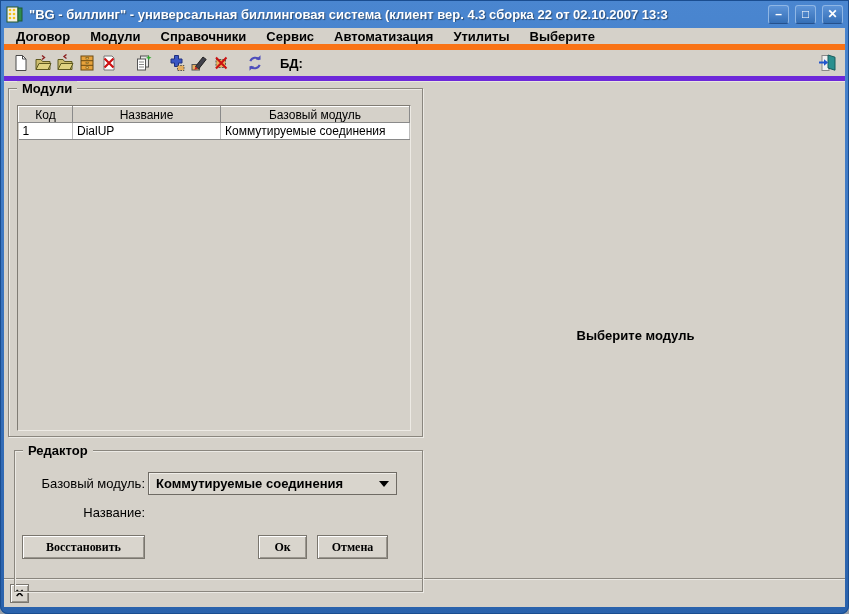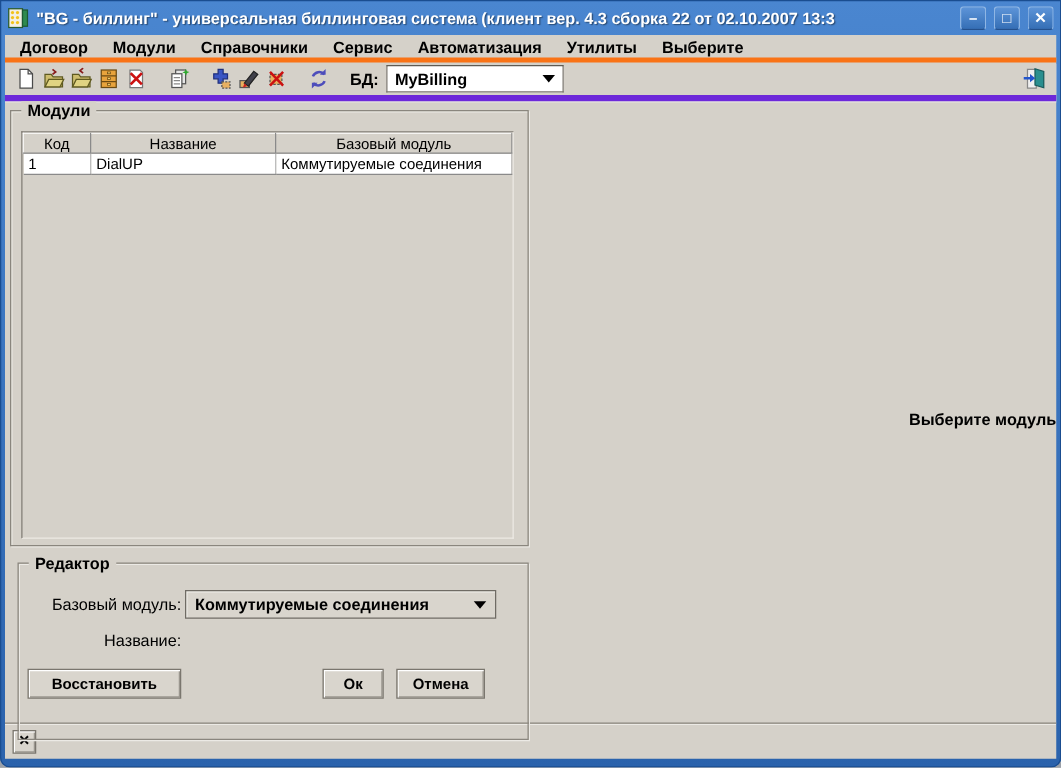--- a/index.html
+++ b/index.html
@@ -19,21 +19,21 @@
              background:linear-gradient(#5d94d8,#356fb6);
              border:1px solid #8fb6e4; border-bottom-color:#24508c;
              color:#fff; font-weight:bold; font-size:12px; line-height:17px;
              text-align:center; text-shadow:none; cursor:default; }
   .title-icon { width:17px; height:17px; flex:0 0 auto; }
   
   .app-body { position:absolute; top:28px; left:4px; right:4px; bottom:7px;
               background:#d5d1c9; color:#000; }
   
   .menubar { height:22px; display:flex; align-items:center; padding:0 2px;
-             border-bottom:4px solid #f97316;text-align:right; }
+             border-bottom:6px solid #f97316;text-align:right; }
   .menu-item { font-weight:bold; font-size:13px; padding:2px 10px; cursor:default; }
   
   .toolbar { height:31px; display:flex; align-items:center; padding:0 6px;
              border-bottom:5px solid #6d28d9; box-shadow:0 1px 0 #e9e6e0; }
   .tb-btn { width:22px; height:22px; display:flex; align-items:center;
             justify-content:center; cursor:default; }
   .tb-gap { width:12px; }
   .db-label { font-weight:bold; font-size:13px; margin:0 6px 0 14px; }
   .db-combo { width:142px; height:22px; background:#fff;
               border:1px solid #7a766e; border-top-color:#5f5b54;
@@ -58,39 +58,39 @@
   table.modules th { font-weight:normal; background:#d5d1c9; height:16px;
                      border:1px solid #8a8a8a; border-top-color:#fff;
                      border-left-color:#fff; overflow:hidden;
                      white-space:nowrap; }
   table.modules td { background:#fff; height:17px; padding:0 4px;
                      border-right:1px solid #bdbdbd; border-bottom:1px solid #8a8a8a;
                      white-space:nowrap; overflow:hidden; }
   .col-code { width:54px; } .col-name { width:148px; } .col-base { width:auto; }
   
   .right-message { position:absolute; left:422px; right:0; top:247px;
-                   text-align:right; font-weight:bold; font-size:13px; }
+                   text-align:center; font-weight:bold; font-size:13px; }
   
   .gb-editor { left:10px; top:369px; width:409px; height:142px; }
   .ed-label { position:absolute; left:8px; width:122px; text-align:right;
               font-weight:normal; font-size:13px; }
   .ed-combo { position:absolute; left:133px; top:21px; width:249px; height:23px;
               background:#d9d5cd; border:1px solid #6f6b64;
               box-shadow:inset 1px 1px 0 #f0eee9;
               display:flex; align-items:center; padding:0 7px;
               font-weight:bold; font-size:13px; }
   .ed-input { position:absolute; left:133px; top:50px; width:249px; height:22px;
               background:#fff; border:1px solid #7a766e; border-top-color:#5f5b54;
               display:flex; align-items:center; padding:0 4px; font-size:13px; }
   .caret { display:inline-block; width:1px; height:14px; background:#000;
            margin-left:1px; }
   .btn { position:absolute; height:24px; background:#d9d5cd;
          border:1px solid #7a766e;
          box-shadow:inset 1px 1px 0 #fff, inset -1px -1px 0 #9a968e;
-         font-weight:bold; font-size:12px; font-family:Liberation Sans, sans-serif;
+         font-weight:bold; font-size:12px; font-family:Liberation Serif, serif;
          cursor:default; }
   .btn-restore { left:7px;  top:84px; width:123px; }
   .btn-ok      { left:243px; top:84px; width:49px; }
   .btn-cancel  { left:302px; top:84px; width:71px; }
   
   .tabbar { height:29px; border-top:1px solid #8a867e;
             box-shadow:inset 0 1px 0 #eceae5;
             display:flex; align-items:flex-end; padding:0 0 0 6px; }
   .tab-close { width:19px; height:19px; margin:0 3px 4px 0; background:#d9d5cd;
                border:1px solid #7a766e;
@@ -210,24 +210,20 @@
       <span class="tb-gap"></span>
       <span class="tb-btn">
         <svg width="18" height="18" viewBox="0 0 18 18">
           <path d="M13.5 5.5a5.5 5.5 0 0 0-9.2 1.6" fill="none" stroke="#4d4dbb" stroke-width="2"></path>
           <path d="M14.5 1.2v4.6h-4.6z" fill="#4d4dbb"></path>
           <path d="M4.5 12.5a5.5 5.5 0 0 0 9.2-1.6" fill="none" stroke="#4d4dbb" stroke-width="2"></path>
           <path d="M3.5 16.8v-4.6h4.6z" fill="#4d4dbb"></path>
         </svg>
       </span>
       <span class="db-label">БД:</span>
-      <div class="db-combo">
-        <span>MyBilling</span>
-        <span class="combo-arrow"></span>
-      </div>
       <span class="tb-spacer"></span>
       <span class="tb-btn">
         <svg width="20" height="20" viewBox="0 0 20 20">
           <rect x="4" y="2.5" width="7" height="15" fill="#f0f0f0" stroke="#888"></rect>
           <path d="M10 2l7 2.2v13L10 15z" fill="#2a8f8f" stroke="#195c5c"></path>
           <line x1="1" y1="9.5" x2="7" y2="9.5" stroke="#2255cc" stroke-width="2"></line>
           <path d="M6 6.2l4.2 3.3L6 12.8z" fill="#2255cc"></path>
         </svg>
       </span>
     </div>

